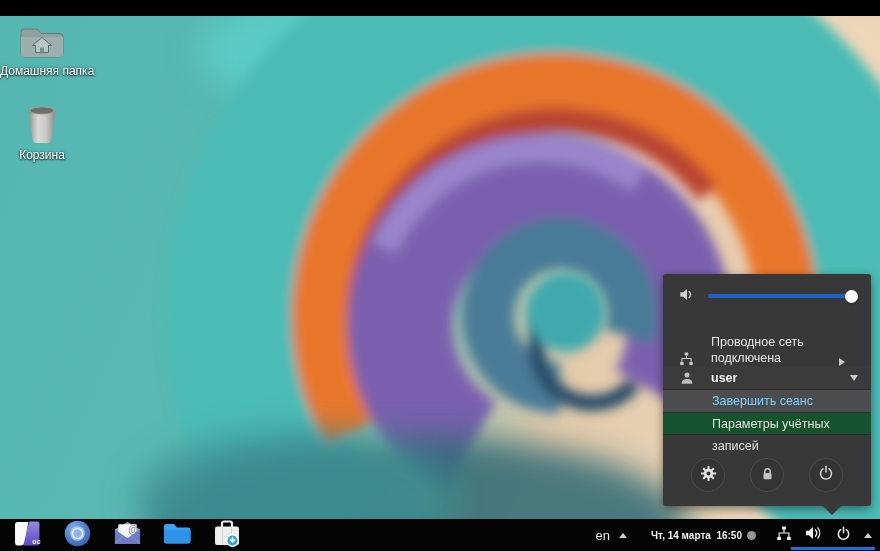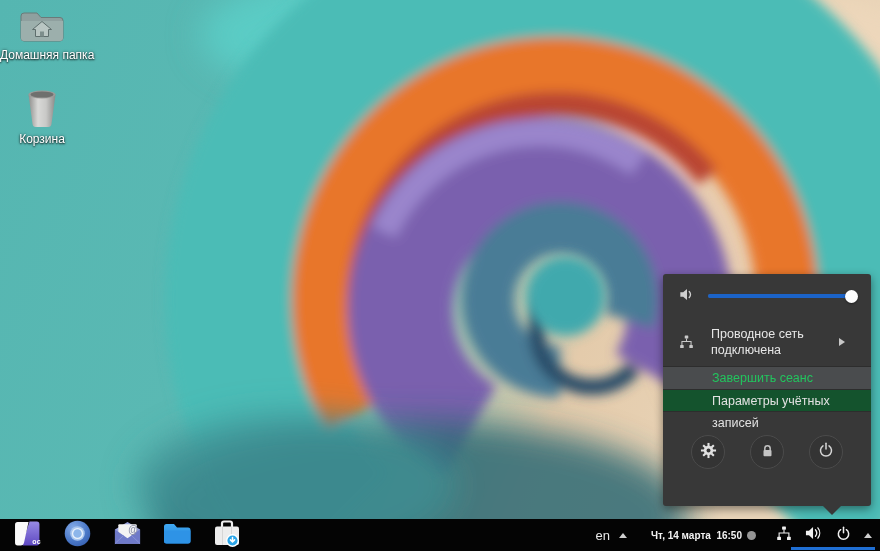--- a/index.html
+++ b/index.html
@@ -1,21 +1,21 @@
 <!DOCTYPE html>
 <html><head>
 <meta charset="utf-8">
 <style>
   * { margin:0; padding:0; box-sizing:border-box; }
   html,body { width:880px; height:551px; overflow:hidden; background:#000;
               font-family:"Liberation Sans", sans-serif; }
   .screen { position:relative; width:880px; height:551px; }
 
   
-  .desktop { position:absolute; left:0; top:0; width:880px; height:519px; overflow:hidden; }
+  .desktop { position:absolute; left:0; top:16px; width:880px; height:519px; overflow:hidden; }
   .wallpaper { position:absolute; left:0; top:0; width:100%; height:100%; display:block; }
 
   
   .desk-icon { position:absolute; width:84px; text-align:center; cursor:default; }
   .desk-icon .glyph { display:flex; justify-content:center; }
   .desk-icon .lbl { margin-top:4px; font-size:12px; color:#fff;
                     text-shadow:0 1px 2px rgba(0,0,0,.85), 0 0 3px rgba(0,0,0,.6);
                     white-space:nowrap; }
   #home-icon  { left:0;  top:8px; }
   #trash-icon { left:0;  top:88px; }
@@ -31,38 +31,38 @@
   .vol-row { height:44px; display:flex; align-items:center; padding:0 16px; }
   .vol-row svg { flex:0 0 auto; }
   .vol-slider { flex:1; margin-left:13px; position:relative; height:4px;
                 background:#5b5b5b; border-radius:2px; }
   .vol-fill { position:absolute; left:0; top:0; height:100%; width:97%;
               background:#1b63c8; border-radius:2px; }
   .vol-knob { position:absolute; left:calc(97% - 6px); top:50%; margin-top:-6.5px;
               width:13px; height:13px; border-radius:50%; background:#fff;
               box-shadow:0 1px 2px rgba(0,0,0,.4); }
 
-  .net-row { height:48px; display:flex; align-items:center; padding:0 26px 0 16px; }
+  .net-row { height:48px; display:flex; align-items:flex-end; padding:0 26px 0 16px; }
   .row-icon { width:15px; display:flex; justify-content:center; }
   .net-text { margin-left:17px; font-size:12.5px; line-height:16px; color:#e6e6e6; }
   .spacer { flex:1; }
   .tri-right { width:0; height:0; border-top:4.5px solid transparent;
                border-bottom:4.5px solid transparent; border-left:6px solid #c8c8c8; }
   .tri-down  { width:0; height:0; border-left:4.5px solid transparent;
                border-right:4.5px solid transparent; border-top:6px solid #c8c8c8; }
   .tri-up    { width:0; height:0; border-left:4px solid transparent;
                border-right:4px solid transparent; border-bottom:5px solid #cfcfcf; }
 
   .user-row { height:23px; display:flex; align-items:center; padding:0 13px 0 16px;
               background:#3b3b3b; }
   .user-name { margin-left:17px; font-size:12.5px; font-weight:bold; color:#f0f0f0; }
 
   .sub-item { height:23px; line-height:22px; padding-left:49px; font-size:12.5px;
               border-top:1px solid #2d2d2d; cursor:default; }
-  .sub-item.hl { background:#4a4c4e; color:#22c55e; }
+  .sub-item.hl { background:#4a4c4e; color:#7dd3fc; }
   .sub-item.norm { background:#14532d; color:#e2e2e2; border-bottom:1px solid #2d2d2d; }
 
   .actions { margin-top:23px; height:34px; display:flex; justify-content:space-between;
              padding:0 28px; }
   .act-btn { width:34px; height:34px; border-radius:50%; background:#343434;
              border:1px solid #4b4b4b; display:flex; align-items:center;
              justify-content:center; cursor:default; }
 
   
   .taskbar { position:absolute; left:0; bottom:0; width:880px; height:32px;
@@ -188,20 +188,31 @@
         </svg>
       </span>
       <div class="net-text">
         <div>Проводное сеть</div>
         <div>подключена</div>
       </div>
       <div class="spacer"></div>
       <span class="tri-right"></span>
     </div>
 
+    <div class="user-row">
+      <span class="row-icon">
+        <svg width="14" height="14" viewBox="0 0 16 16">
+          <circle cx="8" cy="4.6" r="2.9" fill="#bdbdbd"></circle>
+          <path d="M1.8 14.5 q0-5.3 6.2-5.3 q6.2 0 6.2 5.3 z" fill="#bdbdbd"></path>
+        </svg>
+      </span>
+      <span class="user-name">user</span>
+      <div class="spacer"></div>
+      <span class="tri-down"></span>
+    </div>
 
     <div class="sub-item hl">Завершить сеанс</div>
     <div class="sub-item norm">Параметры учётных записей</div>
 
     <div class="actions">
       <div class="act-btn">
         <span>
           <svg width="17" height="17" viewBox="0 0 18 18">
             <g fill="#e2e2e2">
               <rect x="7.9" y="1" width="2.2" height="3.6"></rect>

